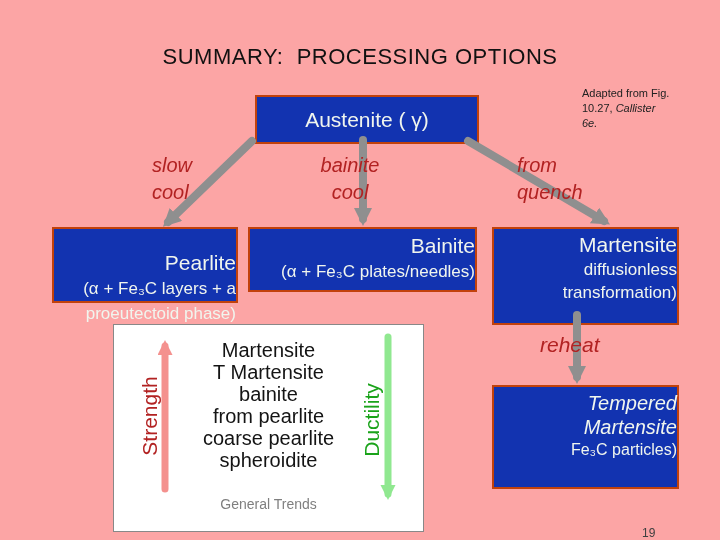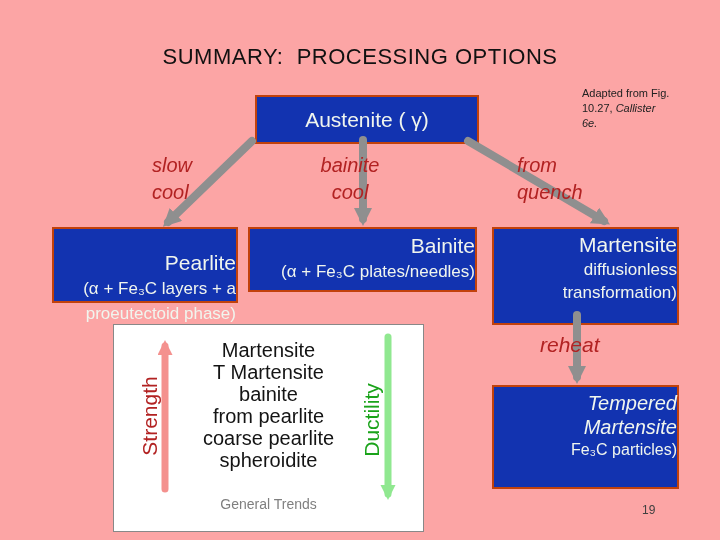--- a/index.html
+++ b/index.html
@@ -42,21 +42,21 @@
     background:#ffffff; border:1px solid #888; box-sizing:border-box;
   }
   .rot{position:absolute; width:120px; height:24px; line-height:24px; text-align:center;
        transform:rotate(-90deg); font-size:21px;}
   .rot.strength{left:-24px; top:79px; color:#b22222;}
   .rot.ductility{left:198px; top:83px; color:#1aa31a;}
   .tlist{position:absolute; left:0; top:14px; width:100%; text-align:center;
          font-size:20px; line-height:22px; color:#141414;}
   .tcaption{position:absolute; left:0; top:171px; width:100%; text-align:center;
             font-size:14px; color:#7f7f7f;}
-  .pagenum{position:absolute; left:642px; top:503px; font-size:12px; color:#404040;}
+  .pagenum{position:absolute; left:642px; top:526px; font-size:12px; color:#404040;}
   i{margin-top:12px;}
 </style>
 </head>
 <body>
 
 <div class="slide">
 
   <div class="title">SUMMARY:  PROCESSING OPTIONS</div>
 
   <div class="attribution">

